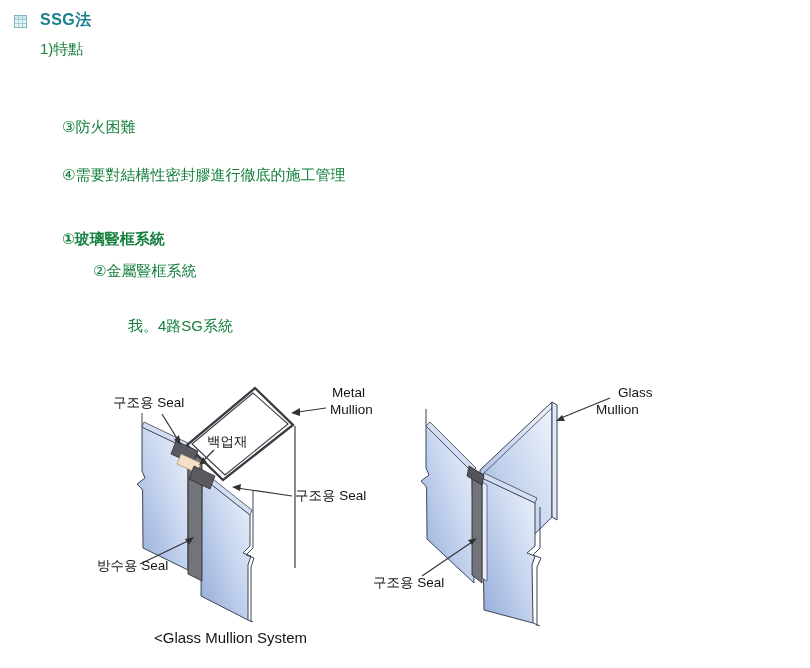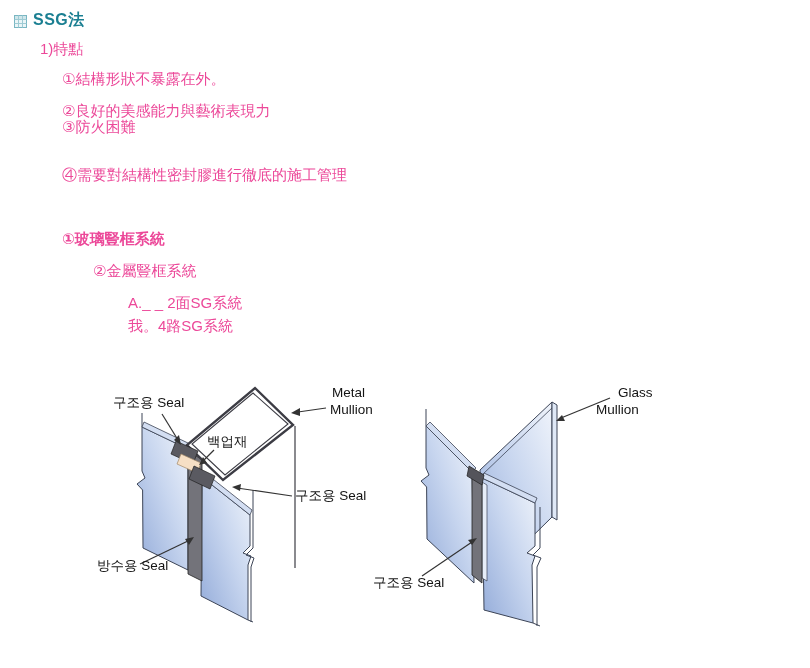--- a/index.html
+++ b/index.html
@@ -1,21 +1,21 @@
 <!DOCTYPE html>
 <html><head>
 <meta charset="utf-8">
 <style>
   html,body{margin:0;padding:0;background:#fff;}
   .page{position:relative;width:810px;height:668px;background:#ffffff;overflow:hidden;
         font-family:"Liberation Sans","DejaVu Sans",sans-serif;color:#2b2b2b;}
-  .doc-header{position:absolute;left:14px;top:10px;display:flex;align-items:center;gap:6px;}
+  .doc-header{position:absolute;left:14px;top:10px;display:flex;align-items:center;gap:13px;}
   .doc-header .title{font-size:16px;font-weight:bold;color:#1b7f92;letter-spacing:0.5px;}
   .grid-icon{display:inline-block;width:13px;height:13px;}
-  .line{position:absolute;font-size:15px;white-space:pre;color:#ec4899;}
+  .line{position:absolute;font-size:15px;white-space:pre;color:#15803d;}
   .caption{position:absolute;font-size:15px;color:#121212;white-space:pre;}
   svg text{font-family:"Liberation Sans","DejaVu Sans",sans-serif;font-size:13.5px;fill:#141414;}
   .diagram{position:absolute;}
 </style>
 </head>
 <body>
 
 <div class="page">
 
   <div class="doc-header">
@@ -23,27 +23,24 @@
       <svg width="13" height="13" viewBox="0 0 13 13">
         <rect x="0.5" y="0.5" width="12" height="12" fill="#eaf5f7" stroke="#79b6c2"></rect>
         <rect x="0.5" y="0.5" width="12" height="4" fill="#cfe6ea" stroke="#79b6c2"></rect>
         <path d="M0.5 4.5H12.5 M0.5 8.5H12.5 M4.5 0.5V12.5 M8.5 0.5V12.5" stroke="#9ecbd4" fill="none"></path>
       </svg>
     </span>
     <span class="title">SSG法</span>
   </div>
 
   <div class="line" style="left:40px;top:40px;">1)特點</div>
-  <div class="line" style="left:62px;top:70px;">①結構形狀不暴露在外。</div>
-  <div class="line" style="left:62px;top:102px;">②良好的美感能力與藝術表現力</div>
   <div class="line" style="left:62px;top:118px;">③防火困難</div>
-  <div class="line" style="left:62px;top:166px;font-family:Liberation Mono, monospace;">④需要對結構性密封膠進行徹底的施工管理</div>
+  <div class="line" style="left:62px;top:166px;">④需要對結構性密封膠進行徹底的施工管理</div>
   <div class="line" style="left:62px;top:230px;font-weight:bold;">①玻璃豎框系統</div>
   <div class="line" style="left:62px;top:262px;margin-left:31px;">②金屬豎框系統</div>
-  <div class="line" style="left:128px;top:294px;">A._ _ 2面SG系統</div>
   <div class="line" style="left:128px;top:317px;text-align:right;">我。4路SG系統</div>
 
   <svg class="diagram" style="left:95px;top:378px;" width="292" height="250" viewBox="0 0 292 250">
     <defs>
       <linearGradient id="gA" x1="0" y1="1" x2="1" y2="0">
         <stop offset="0" stop-color="#93abd9"></stop>
         <stop offset="0.55" stop-color="#c8d6ef"></stop>
         <stop offset="1" stop-color="#f0f4fb"></stop>
       </linearGradient>
     </defs>
@@ -78,20 +75,21 @@
       <line x1="45" y1="186" x2="95" y2="162"></line>
         <polygon points="99,159 94,167 90,161" stroke="none"></polygon>
     </g>
     <text x="18" y="29">구조용 Seal</text>
     <text x="237" y="19">Metal</text>
     <text x="235" y="36">Mullion</text>
     <text x="112" y="68">백업재</text>
     <text x="200" y="122">구조용 Seal</text>
     <text x="2" y="192">방수용 Seal</text>
   </svg>
+  <div class="caption" style="left:154px;top:629px;">&lt;Glass Mullion System</div>
 
   <svg class="diagram" style="left:360px;top:378px;" width="305" height="250" viewBox="0 0 305 250">
     <defs>
       <linearGradient id="gB" x1="0" y1="1" x2="1" y2="0">
         <stop offset="0" stop-color="#93abd9"></stop>
         <stop offset="0.55" stop-color="#c8d6ef"></stop>
         <stop offset="1" stop-color="#f0f4fb"></stop>
       </linearGradient>
     </defs>
     <g stroke="#3c4456" stroke-width="1">

